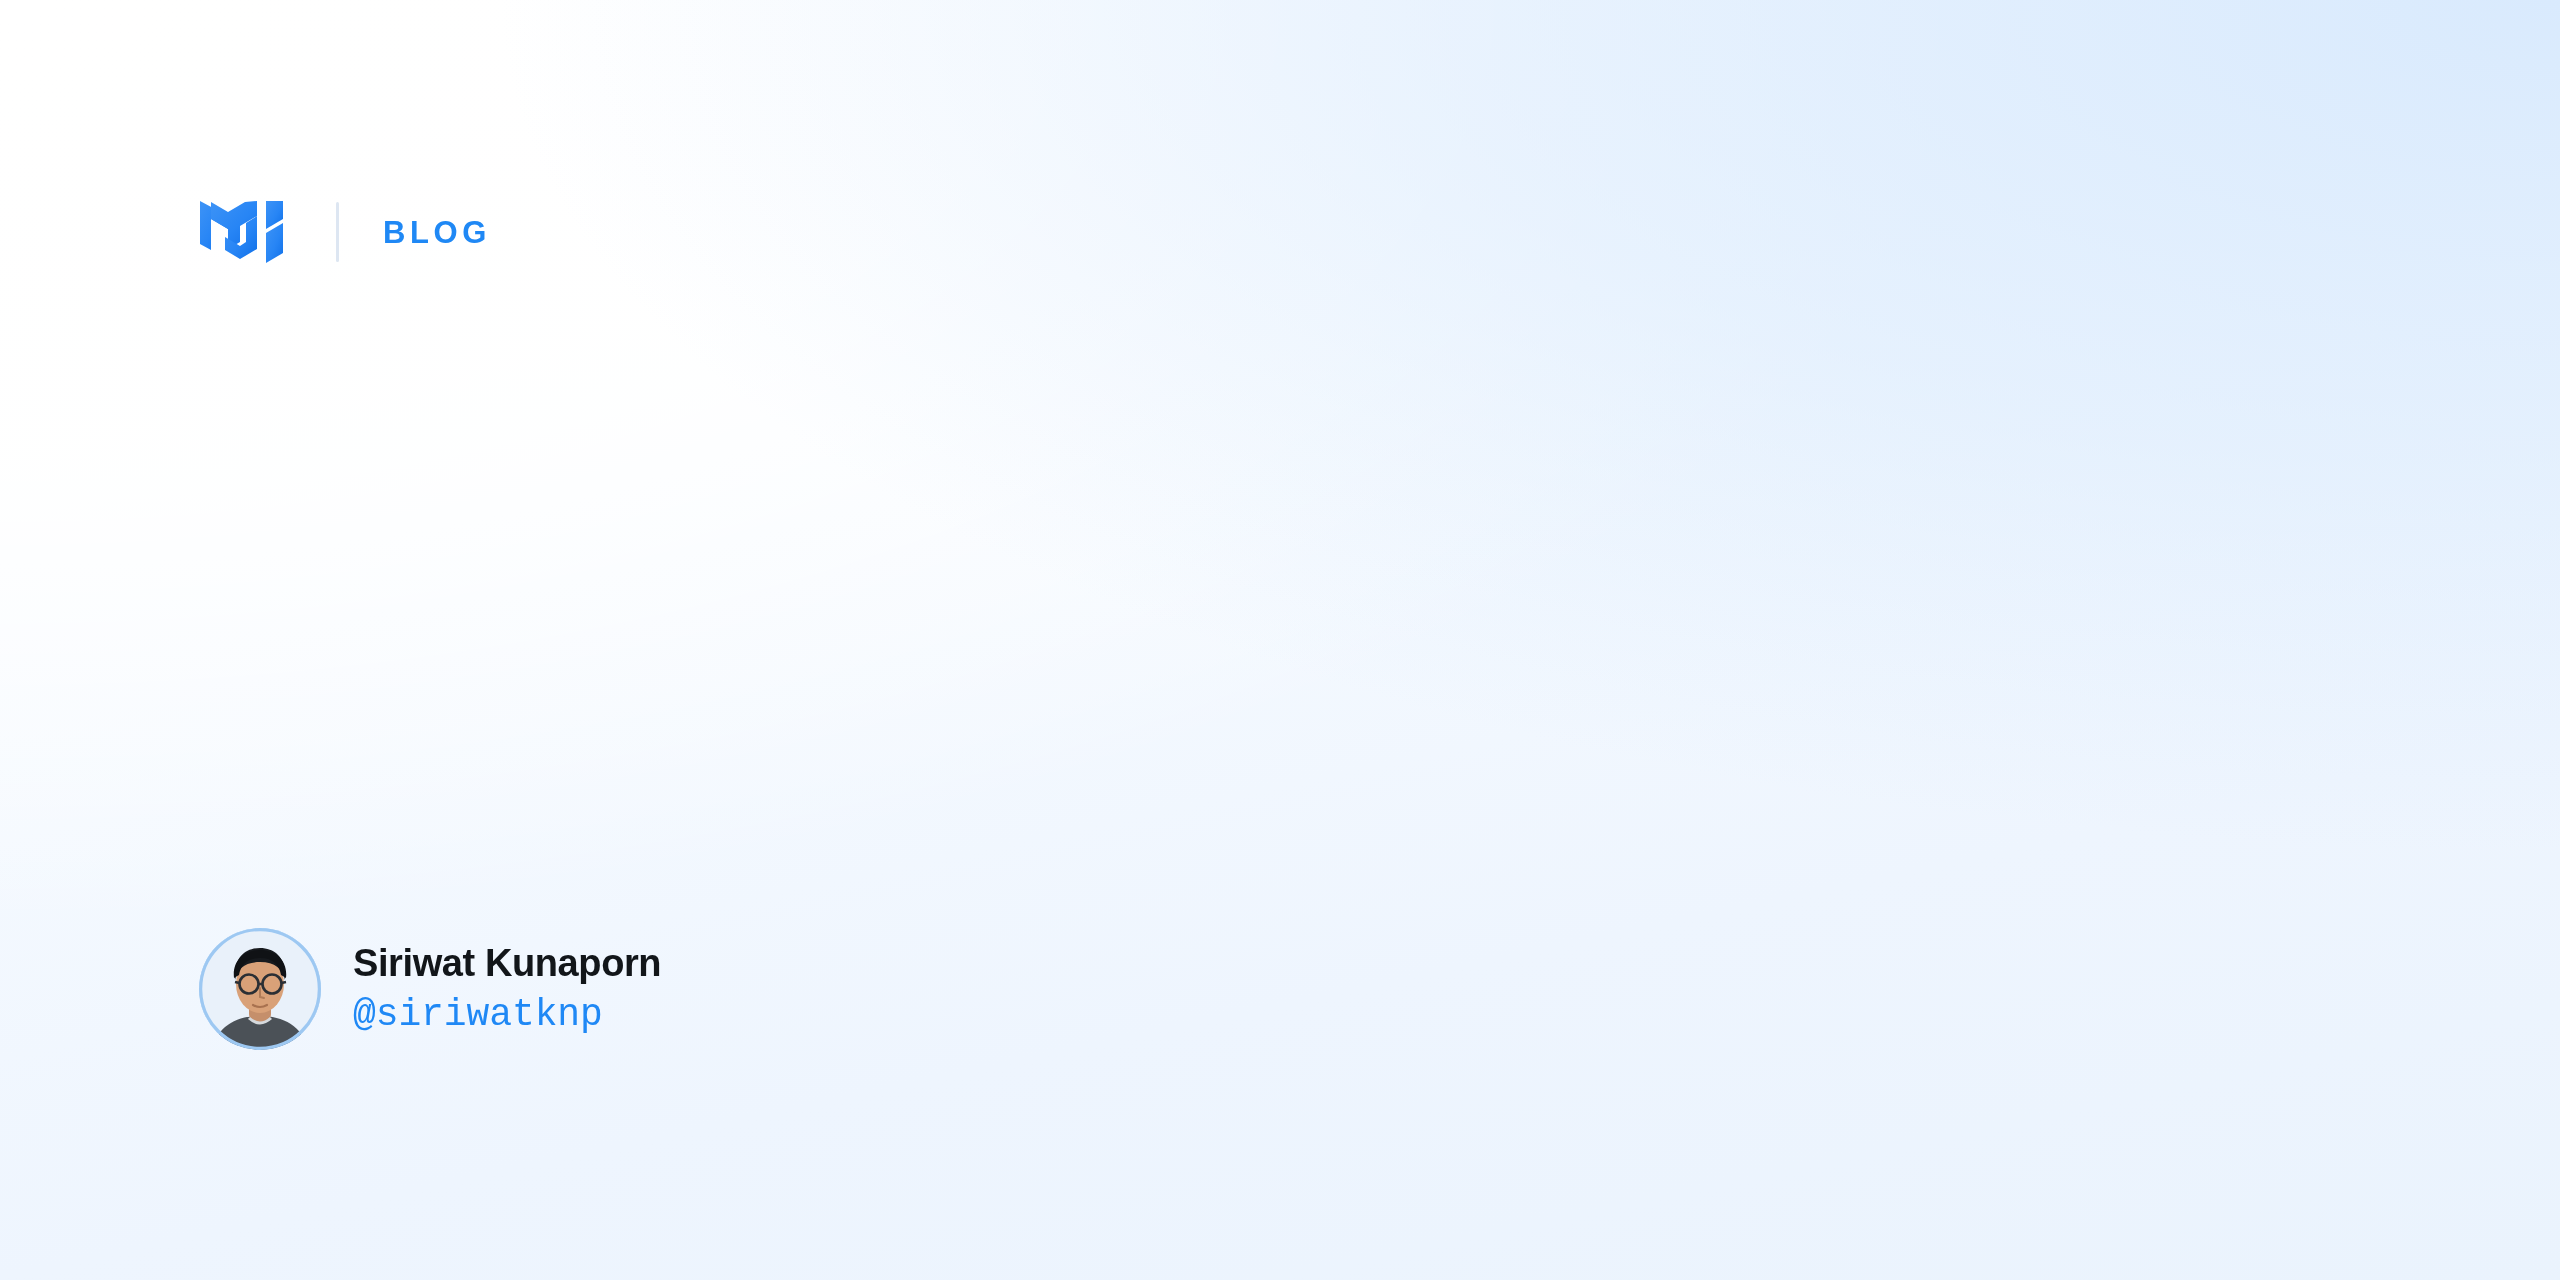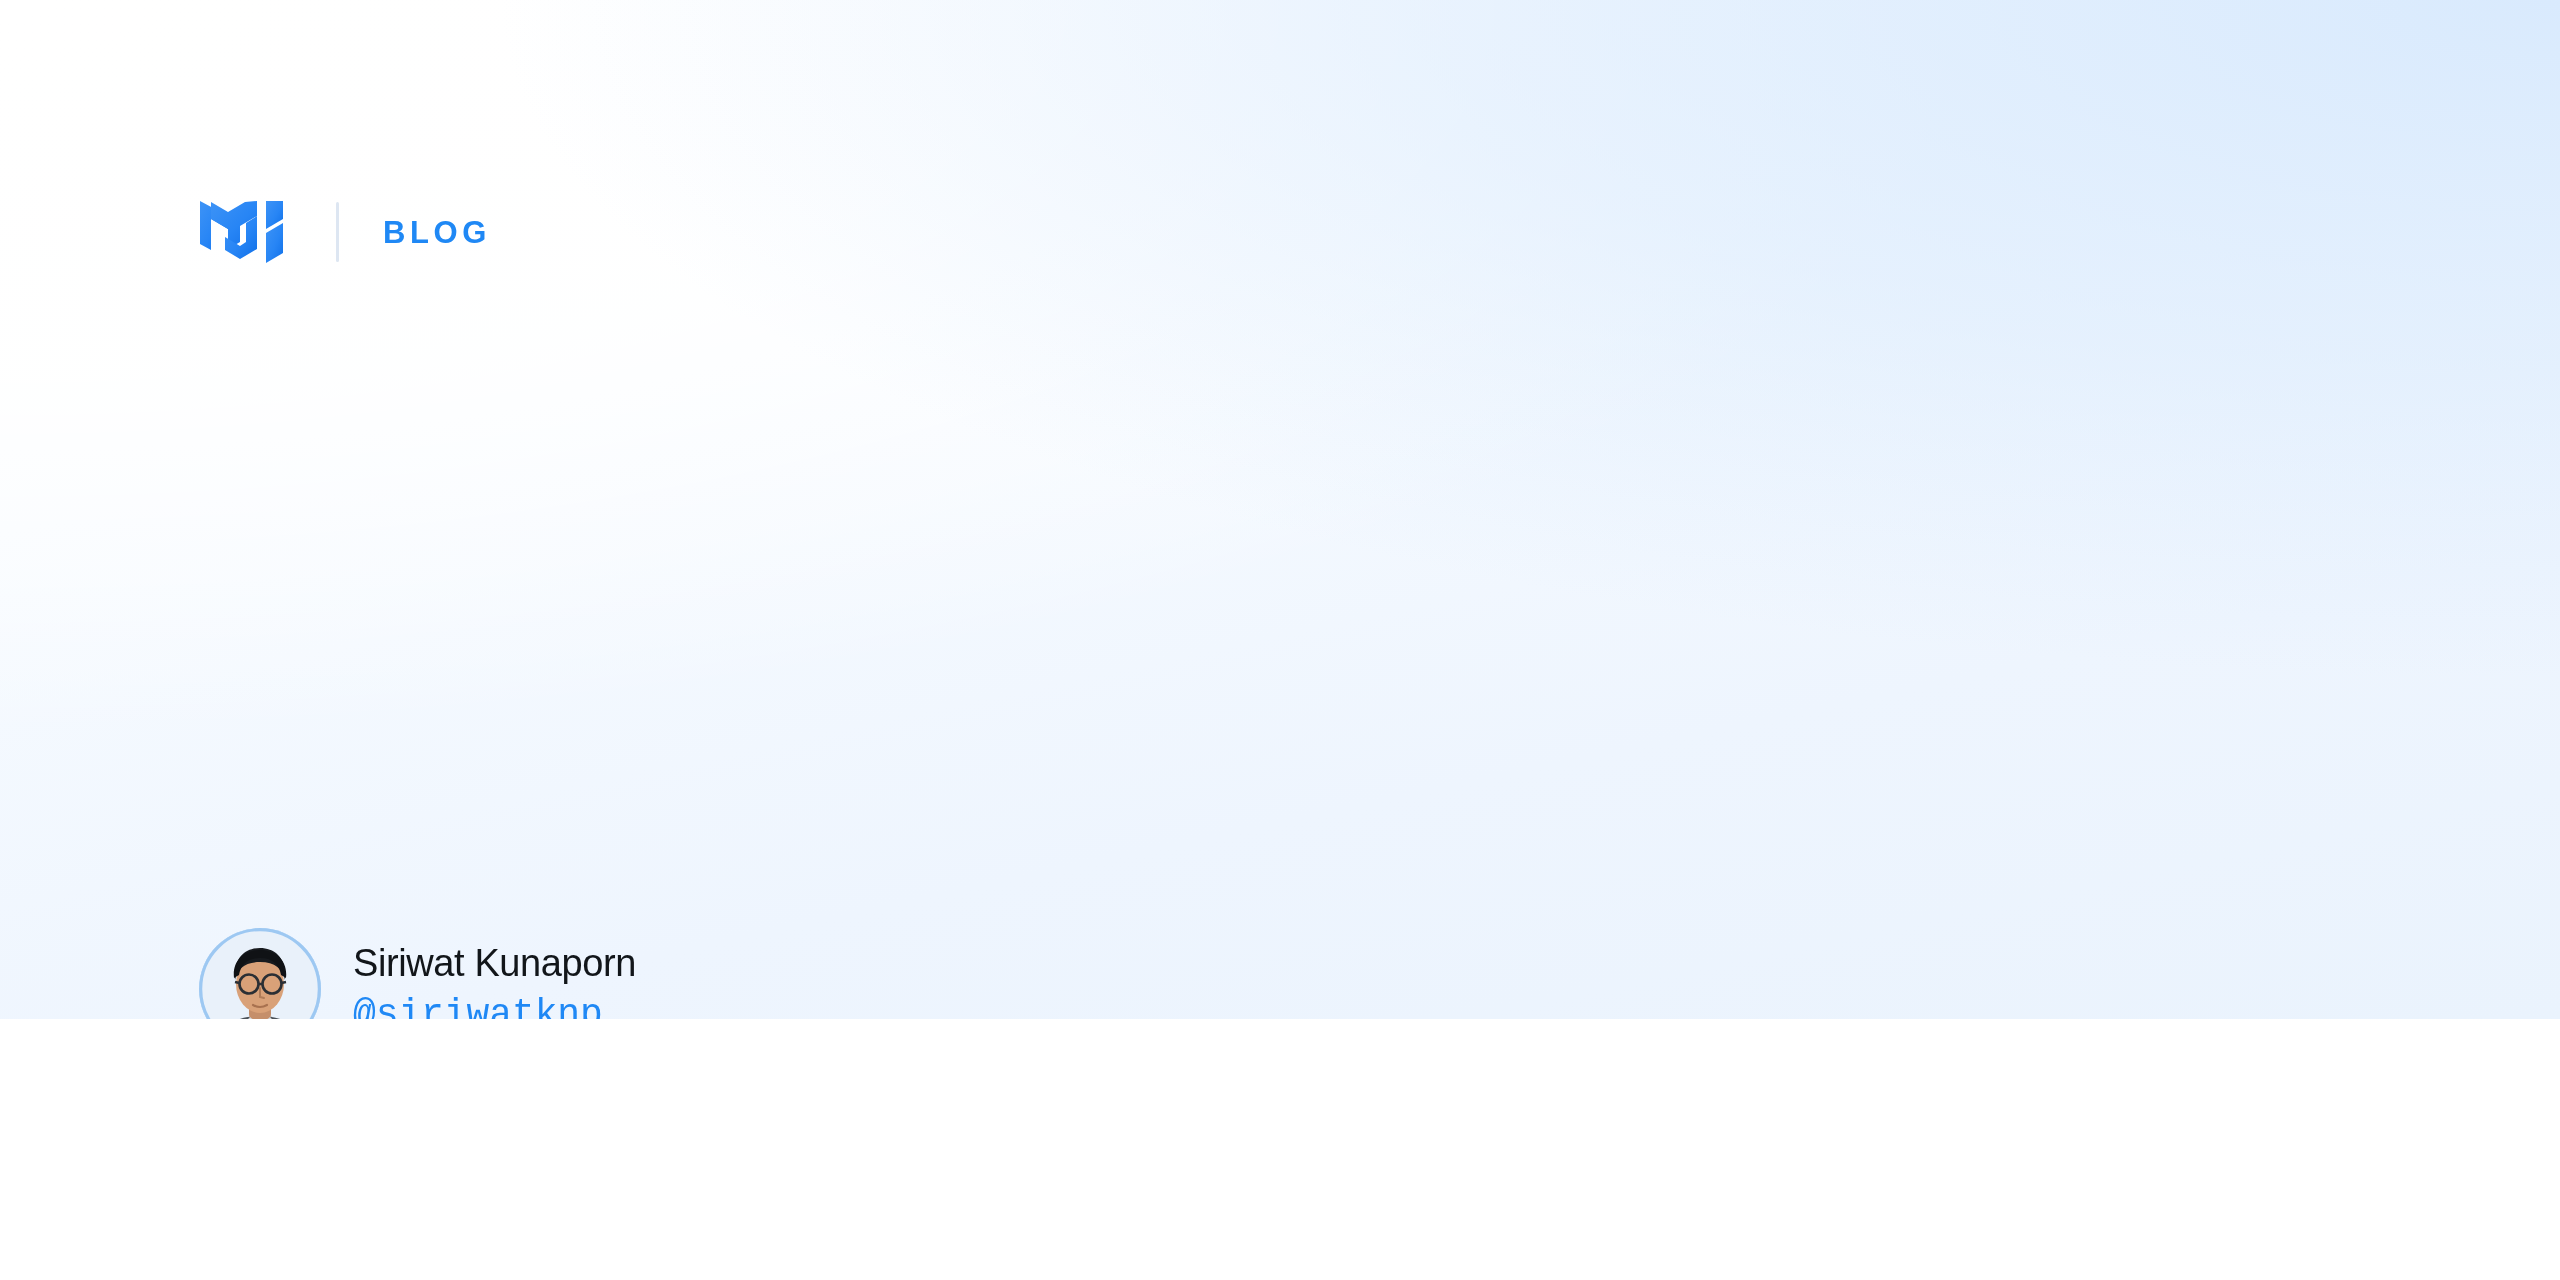--- a/index.html
+++ b/index.html
@@ -13,21 +13,21 @@
   body {
     font-family:"Liberation Sans", sans-serif;
     background:#ffffff;
     position:relative;
   }
 
   #card {
     position:absolute;
     inset:0;
     width:2560px;
-    height:1019px;
+    height:1280px;
     background:
       radial-gradient(115% 95% at 100% 0%,   #d9eafd 0%,  rgba(217,234,253,0.55) 38%, rgba(217,234,253,0) 70%),
       radial-gradient(120% 110% at 0% 0%,    #ffffff 0%,  rgba(255,255,255,0.92) 34%, rgba(255,255,255,0) 66%),
       linear-gradient(168deg, #fdfeff 0%, #f7fbff 34%, #eef5fe 70%, #eaf3fd 100%);
     overflow:hidden;
   }
 
   
   #brand-row {
     position:absolute;
@@ -93,21 +93,21 @@
     background:#eaf3fd;
     box-shadow:0 0 0 4px #9dc8f2 inset;
     overflow:hidden;
   }
   #avatar svg { display:block; width:122px; height:122px; }
 
   #author-text { display:flex; flex-direction:column; gap:9px; }
 
   #author-name {
     font-size:38px;
-    font-weight:400;
+    font-weight:700;
     letter-spacing:-0.4px;
     color:#12161a;
     line-height:1.12;
     white-space:nowrap;
     text-align:right;
   }
 
   #author-handle {
     font-size:38px;
     font-weight:400;

